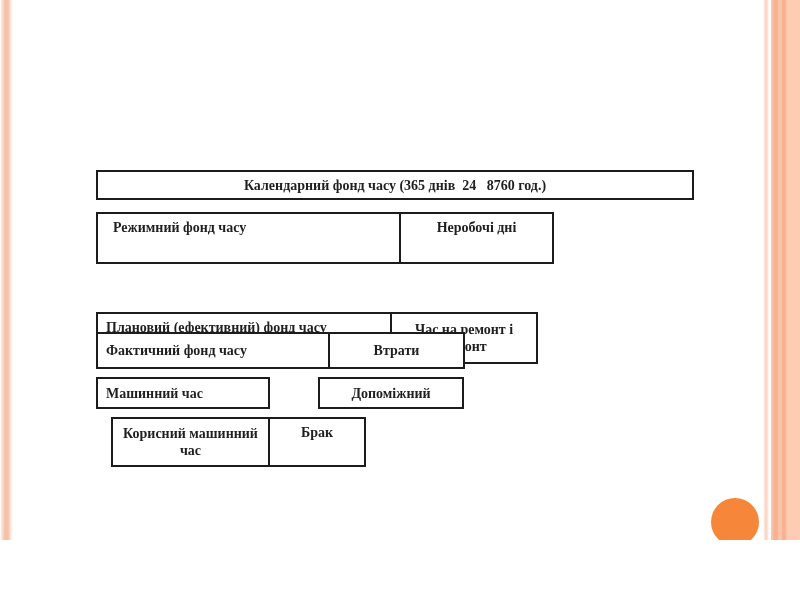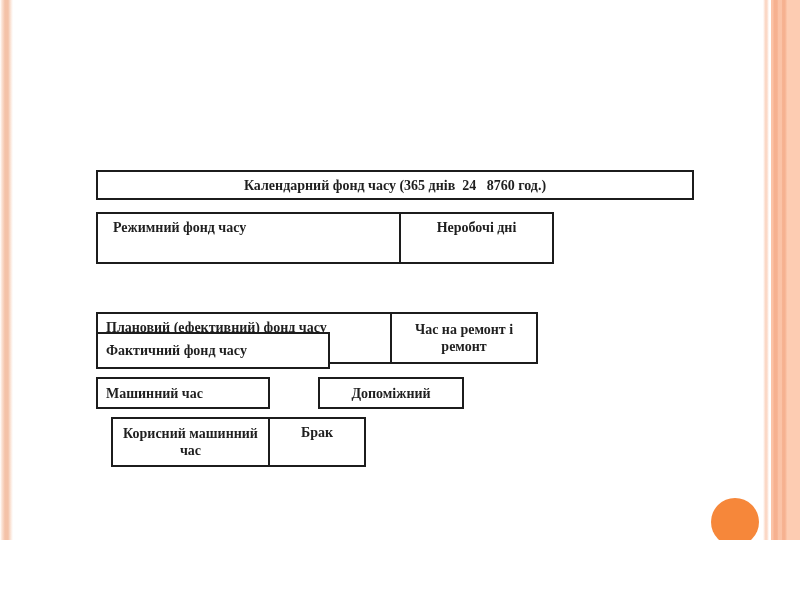--- a/index.html
+++ b/index.html
@@ -104,20 +104,23 @@
       </div>
       <div class="cell center-middle" style="width:148px; height:52px;">
         <span>Час на ремонт і ремонт</span>
       </div>
     </div>
 
     <div class="row" style="left:96px; top:332px;">
       <div class="cell left-middle" style="width:234px; height:37px;">
         <span>Фактичний фонд часу</span>
       </div>
+      <div class="cell center-middle" style="width:137px; height:37px;">
+        <span>Втрати</span>
+      </div>
     </div>
 
     <div class="row" style="left:96px; top:377px;">
       <div class="cell left-middle" style="width:174px; height:32px;">
         <span>Машинний час</span>
       </div>
       <div class="cell center-middle" style="width:146px; height:32px;margin-left:48px;">
         <span>Допоміжний</span>
       </div>
     </div>

